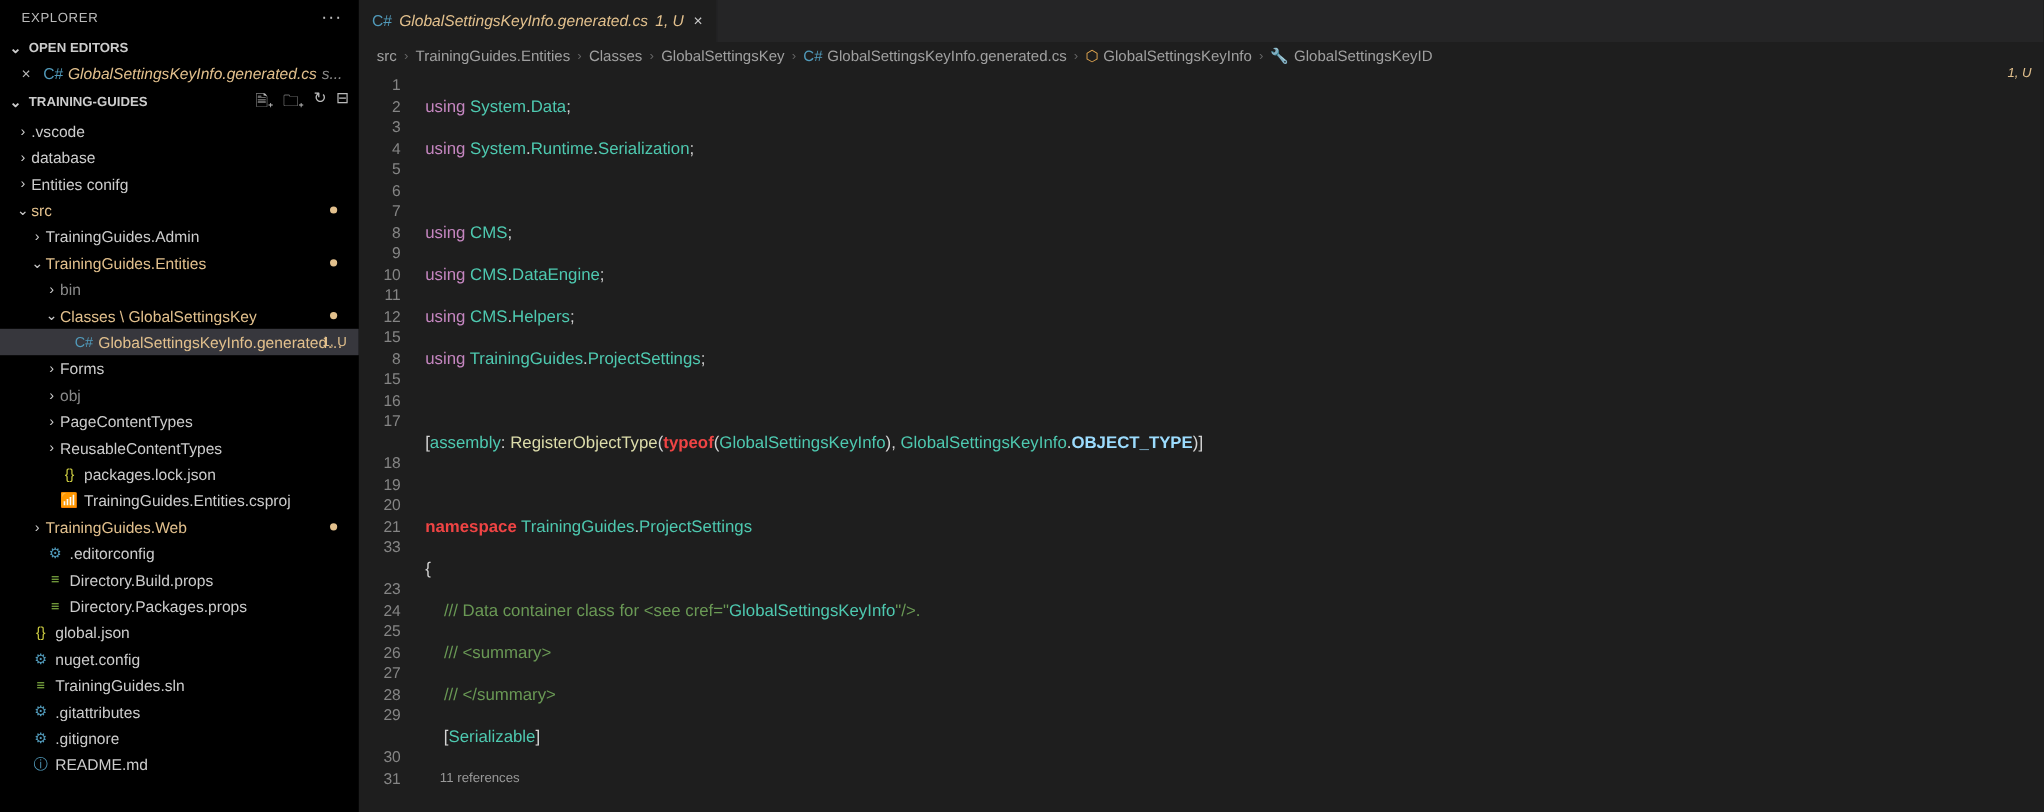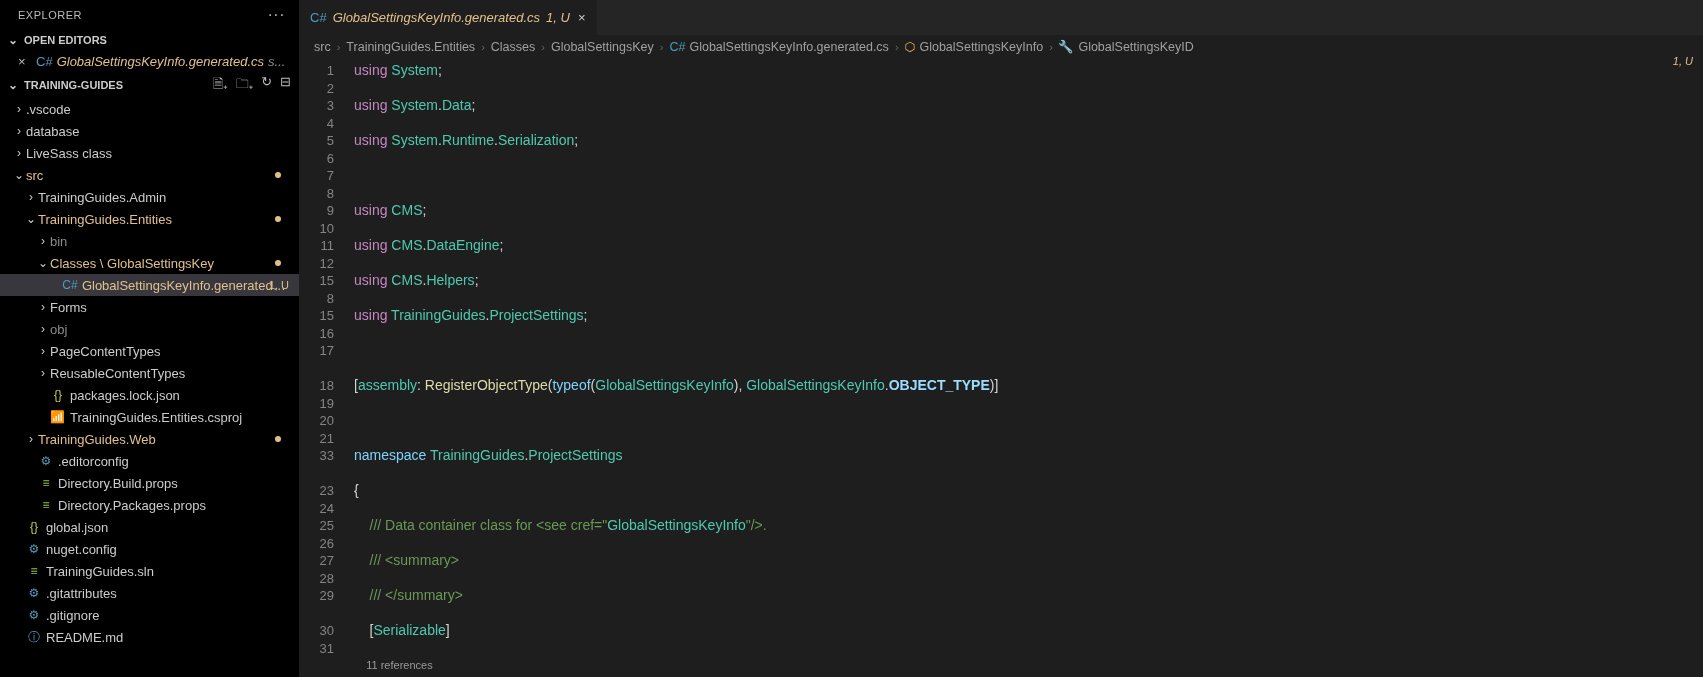--- a/index.html
+++ b/index.html
@@ -35,21 +35,21 @@
 .crumbs { display:flex; align-items:center; gap:6px; padding:4px 14px; font-size:12.5px; color:#a0a0a0; flex-wrap:wrap;}
 .crumbs .sep { color:#666; font-size:11px;}
 .crumbs .item { display:flex; align-items:center; gap:4px; cursor:pointer;}
 .crumbs .wrench { color:#b0b0b0;}
 .code { flex:1; display:flex; font-family:Consolas,monospace; font-size:14px; line-height:17.5px; overflow:hidden;}
 .gutter { width:48px; text-align:right; color:#858585; padding:4px 14px 4px 0; user-select:none;}
 .gutter div { height:17.5px; font-size:13px;}
 .src { flex:1; padding:4px 0; white-space:pre; color:#d4d4d4; overflow:auto;}
 .src .ln { height:17.5px; display:block; padding-left:6px;}
 .src .codelens { height:17.5px; display:block; padding-left:6px; font-size:11px; color:#999; font-family:Liberation Sans, sans-serif; line-height:17.5px;}
-.k { color:#7dd3fc;} .kw2{color:#c586c0;} .t { color:#4ec9b0;} .c { color:#6a9955;} .fn{color:#dcdcaa;} .v{color:#9cdcfe;font-weight:bold;}
+.k { color:#ef4444;font-weight:bold;} .kw2{color:#c586c0;} .t { color:#4ec9b0;} .c { color:#6a9955;} .fn{color:#dcdcaa;} .v{color:#9cdcfe;font-weight:bold;}
 .ic-cs { color:#519aba;} .ic-json{color:#cbcb41;} .ic-np{color:#8dc149;} .ic-conf{color:#519aba;} .ic-info{color:#519aba;} .ic-rss{color:#cc6d2e;} .ic-sym{color:#e8ab53;}
 </style>
 </head>
 <body>
 
 <div class="sidebar">
   <div class="side-head">
     <span>EXPLORER</span>
     <span class="dots">···</span>
   </div>
@@ -83,21 +83,21 @@
         <span class="lbl">.vscode</span>
       </div>
       <div class="row">
         <span class="ind" style="width: 12px;"></span>
         <span class="chev">›</span>
         <span class="lbl">database</span>
       </div>
       <div class="row">
         <span class="ind" style="width: 12px;"></span>
         <span class="chev">›</span>
-        <span class="lbl">LiveSass class</span>
+        <span class="lbl">Entities conifg</span>
       </div>
       <div class="row mod">
         <span class="ind" style="width: 12px;"></span>
         <span class="chev">⌄</span>
         <span class="lbl">src</span>
         <span class="dot"></span>
       </div>
       <div class="row">
         <span class="ind" style="width: 24px;"></span>
         <span class="chev">›</span>
@@ -293,21 +293,21 @@
         <div>24</div>
         <div>25</div>
         <div>26</div>
         <div>27</div>
         <div>28</div>
         <div>29</div>
         <div></div>
         <div>30</div>
         <div>31</div>
       </div>
-    <div class="src" id="src"><span class="ln"><span class="kw2">using</span> <span class="t">System</span>;</span>
+    <div class="src" id="src">
 <span class="ln"><span class="kw2">using</span> <span class="t">System</span>.<span class="t">Data</span>;</span>
 <span class="ln"><span class="kw2">using</span> <span class="t">System</span>.<span class="t">Runtime</span>.<span class="t">Serialization</span>;</span>
 <span class="ln"> </span>
 <span class="ln"><span class="kw2">using</span> <span class="t">CMS</span>;</span>
 <span class="ln"><span class="kw2">using</span> <span class="t">CMS</span>.<span class="t">DataEngine</span>;</span>
 <span class="ln"><span class="kw2">using</span> <span class="t">CMS</span>.<span class="t">Helpers</span>;</span>
 <span class="ln"><span class="kw2">using</span> <span class="t">TrainingGuides</span>.<span class="t">ProjectSettings</span>;</span>
 <span class="ln"> </span>
 <span class="ln">[<span class="t">assembly</span>: <span class="fn">RegisterObjectType</span>(<span class="k">typeof</span>(<span class="t">GlobalSettingsKeyInfo</span>), <span class="t">GlobalSettingsKeyInfo</span>.<span class="v">OBJECT_TYPE</span>)]</span>
 <span class="ln"> </span>

